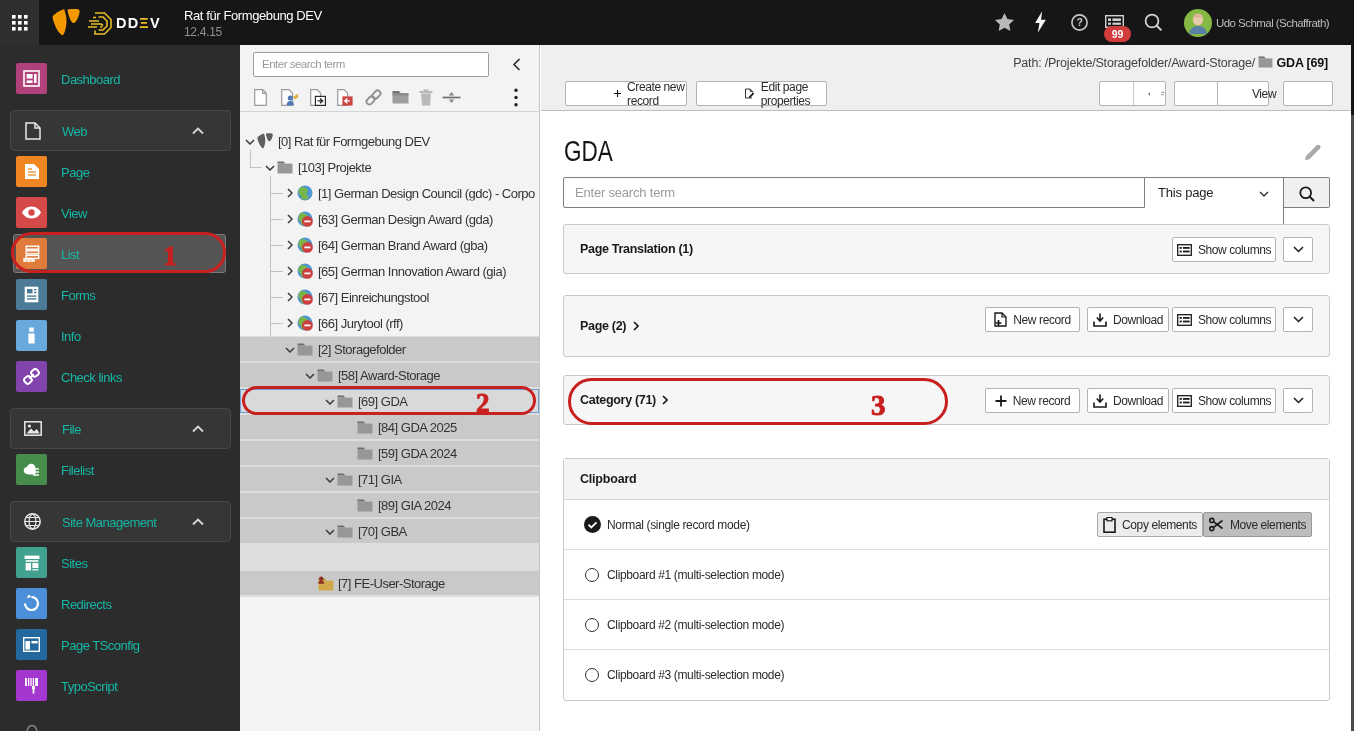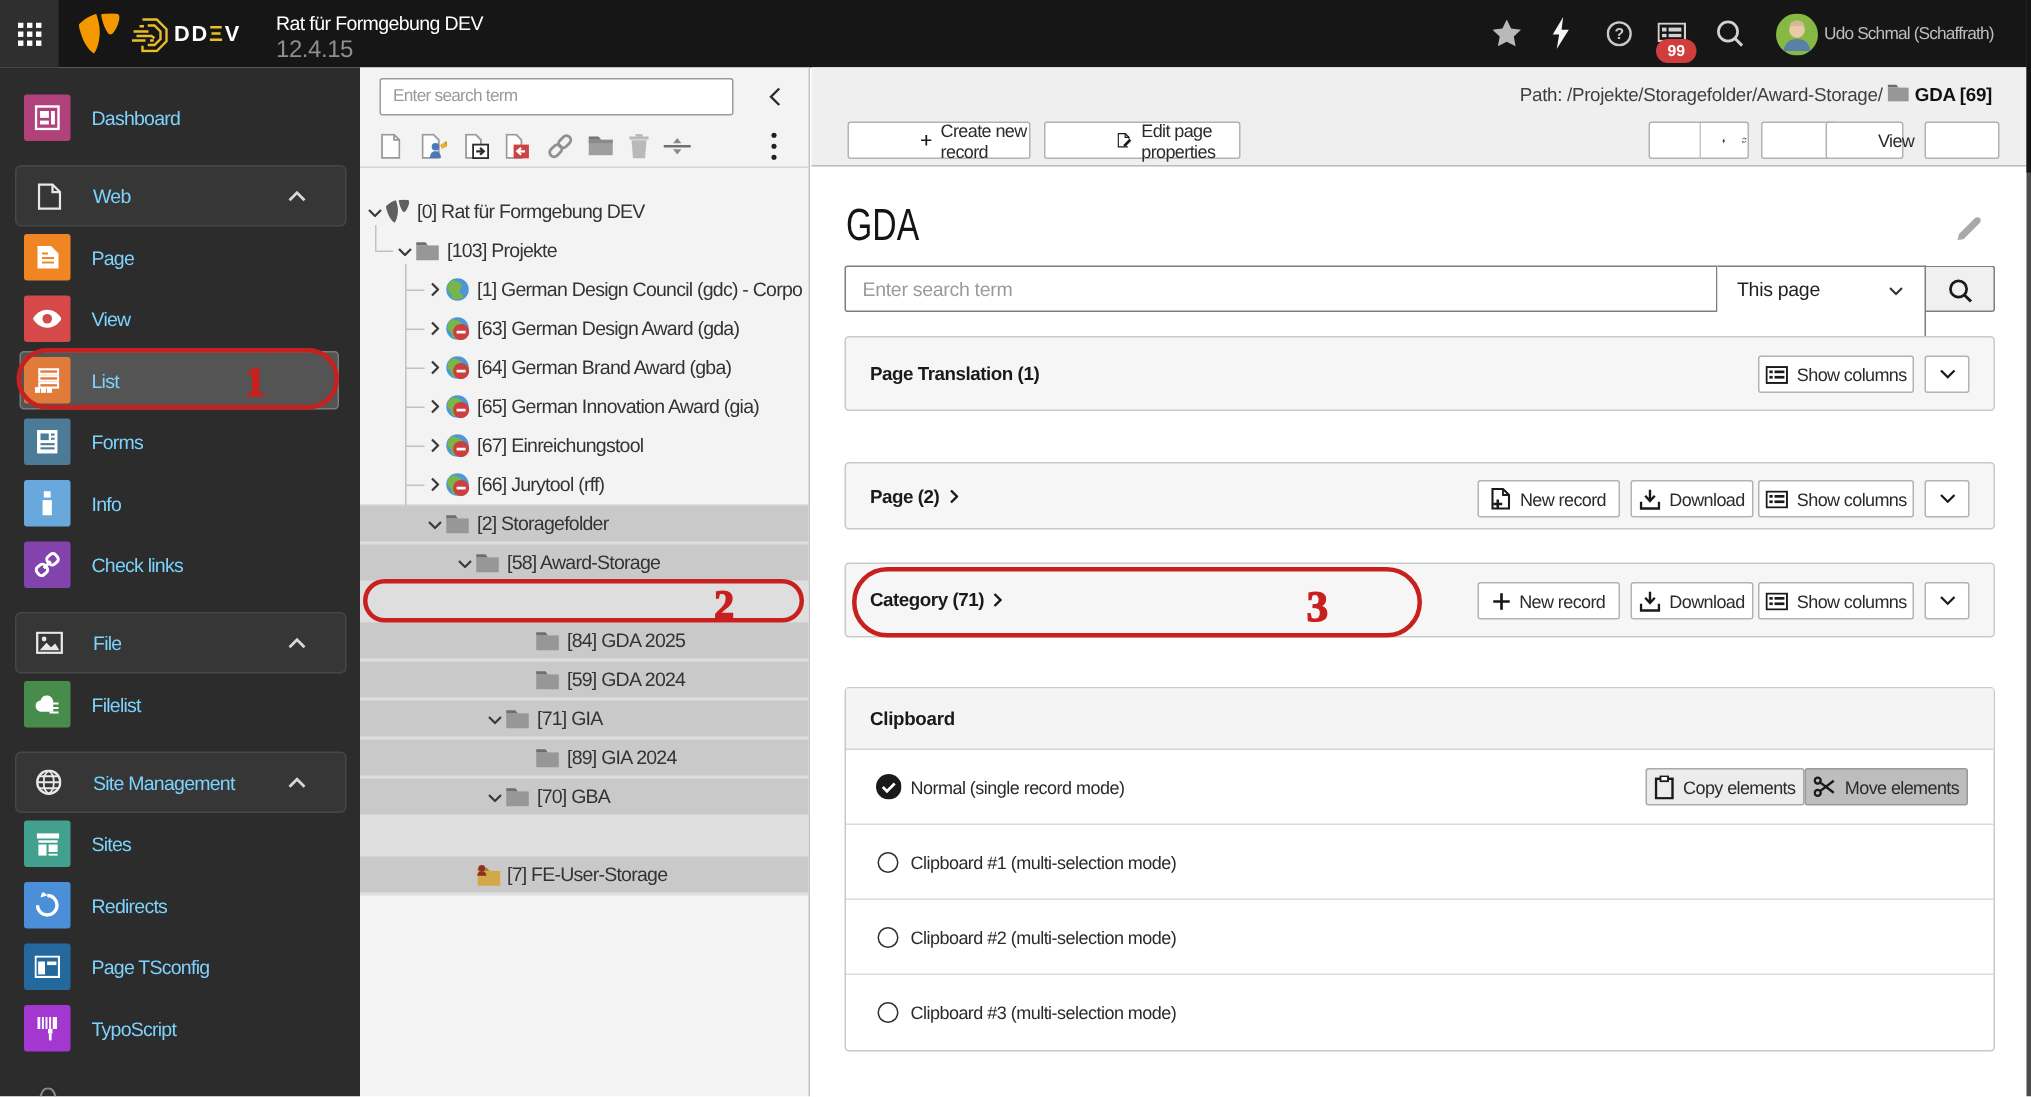--- a/index.html
+++ b/index.html
@@ -4,28 +4,28 @@
 <style>
   * { margin:0; padding:0; box-sizing:border-box; }
   html,body { width:1354px; height:731px; overflow:hidden; }
   body { font-family:"Liberation Sans", sans-serif; letter-spacing:-0.2px; position:relative; background:#fff; }
   .abs { position:absolute; }
 
   
   #topbar { position:absolute; left:0; top:0; width:1354px; height:45px; background:#161616; }
   #topbar .applock { position:absolute; left:0; top:0; width:39px; height:45px; background:#2f2f2f; }
   #tb-title { position:absolute; left:184px; top:8px; color:#fff; font-size:13px; letter-spacing:-0.4px; }
-  #tb-ver { position:absolute; left:184px; top:25px; color:#8f8f8f; font-size:16px; letter-spacing:-0.3px; }
+  #tb-ver { position:absolute; left:184px; top:25px; color:#8f8f8f; font-size:12px; letter-spacing:-0.3px; }
   #tb-name { position:absolute; left:1216px; top:17px; color:#bdbdbd; font-size:11.5px; letter-spacing:-0.55px; }
 
   
   #sidebar { position:absolute; left:0; top:45px; width:240px; height:686px; background:#2c2c2c; }
   .mitem { position:absolute; left:0; width:240px; height:41px; }
   .mitem .ic { position:absolute; left:16px; top:5px; width:31px; height:31px; border-radius:2px; }
-  .mitem .lbl { position:absolute; left:61px; top:50%; transform:translateY(-50%); color:#7dd3fc; font-size:13px; letter-spacing:-0.5px; }
+  .mitem .lbl { position:absolute; left:61px; top:50%; transform:translateY(-50%); color:#14b8a6; font-size:13px; letter-spacing:-0.5px; }
   .mhdr { left:10px !important; width:221px !important; background:#363636; border:1px solid #474747; border-radius:4px; }
   .mhdr .lbl { left:51px !important; }
   .mhdr .chev { right:22px; }
   .mhdr .chev { position:absolute; right:26px; top:16px; }
   .mitem .ic { display:flex; align-items:center; justify-content:center; }
 
   
   #tree { position:absolute; left:240px; top:45px; width:300px; height:686px; background:#f3f3f3; border-right:1px solid #c3c3c3; }
   #tree-search { position:absolute; left:13px; top:7px; width:236px; height:25px; background:#fff; border:1px solid #9c9c9c; border-radius:2px; color:#9a9a9a; font-size:11.5px; line-height:23px; padding-left:8px; letter-spacing:-0.5px;}
   #tree-toolbar { position:absolute; left:0; top:38px; width:299px; height:29px; border-bottom:1px solid #d4d4d4; }
@@ -487,20 +487,30 @@
   <div class="trow gray" style="top:318px;height:24px">
     <svg class="abs" style="left:65px;top:10px" width="10" height="6" viewBox="0 0 10 6">
         <path d="M1,1 L5,5 L9,1" stroke="#3a3a3a" stroke-width="1.5" fill="none"></path>
       </svg>
     <svg class="abs" style="left:77px;top:6px" width="16" height="13" viewBox="0 0 16 13">
         <path d="M0.5,0.5 L6.6,0.5 L8.3,2.6 L0.5,2.6 Z" fill="#6e6e6e"></path>
         <rect x="0.5" y="2.6" width="15" height="9.9" fill="#979797"></rect>
       </svg>
     <div class="txt" style="left:98px">[58] Award-Storage</div>
   </div>
+  <div class="trow gray" style="top:344px;height:24px;background:#d9d9d9;border:1px solid #6b9fd8;">
+    <svg class="abs" style="left:84px;top:9px" width="10" height="6" viewBox="0 0 10 6">
+        <path d="M1,1 L5,5 L9,1" stroke="#3a3a3a" stroke-width="1.5" fill="none"></path>
+      </svg>
+    <svg class="abs" style="left:96px;top:5px" width="16" height="13" viewBox="0 0 16 13">
+        <path d="M0.5,0.5 L6.6,0.5 L8.3,2.6 L0.5,2.6 Z" fill="#6e6e6e"></path>
+        <rect x="0.5" y="2.6" width="15" height="9.9" fill="#979797"></rect>
+      </svg>
+    <div class="txt" style="left:117px">[69] GDA</div>
+  </div>
   <div class="trow gray" style="top:370px;height:24px">
     <svg class="abs" style="left:117px;top:6px" width="16" height="13" viewBox="0 0 16 13">
         <path d="M0.5,0.5 L6.6,0.5 L8.3,2.6 L0.5,2.6 Z" fill="#6e6e6e"></path>
         <rect x="0.5" y="2.6" width="15" height="9.9" fill="#979797"></rect>
       </svg>
     <div class="txt" style="left:138px">[84] GDA 2025</div>
   </div>
   <div class="trow gray" style="top:396px;height:24px">
     <svg class="abs" style="left:117px;top:6px" width="16" height="13" viewBox="0 0 16 13">
         <path d="M0.5,0.5 L6.6,0.5 L8.3,2.6 L0.5,2.6 Z" fill="#6e6e6e"></path>
@@ -631,21 +641,21 @@
           <rect x="6" y="6.6" width="6.6" height="1.8" fill="#1a1a1a"></rect>
         </svg>Show columns
     </div>
     <div class="pbtn" style="left:719px;top:12px;width:30px">
       <svg width="11" height="7" viewBox="0 0 11 7">
           <path d="M1,1 L5.5,5.5 L10,1" stroke="#1a1a1a" stroke-width="1.5" fill="none"></path>
         </svg>
     </div>
   </div>
 
-  <div class="panel" style="top:263px;height:45px">
+  <div class="panel" style="top:250px;height:62px">
     <div class="ptitle">Page (2) &nbsp;<svg width="6" height="10" viewBox="0 0 6 10" style="vertical-align:-1px">
           <path d="M1,1 L5,5 L1,9" stroke="#1a1a1a" stroke-width="1.6" fill="none"></path>
         </svg></div>
     <div class="pbtn" style="left:421px;top:11px;width:95px">
       <svg width="13" height="15" viewBox="0 0 13 15" style="margin-right:6px">
           <path d="M1,1 L8,1 L12,5 L12,14 L1,14 Z" fill="none" stroke="#1a1a1a" stroke-width="1.4"></path>
           <path d="M8,1 L8,5 L12,5" fill="none" stroke="#1a1a1a" stroke-width="1.2"></path>
           <path d="M4.5,8 V14 M1.5,11 H7.5" stroke="#1a1a1a" stroke-width="1.7" fill="none"></path>
         </svg>New record
     </div>

